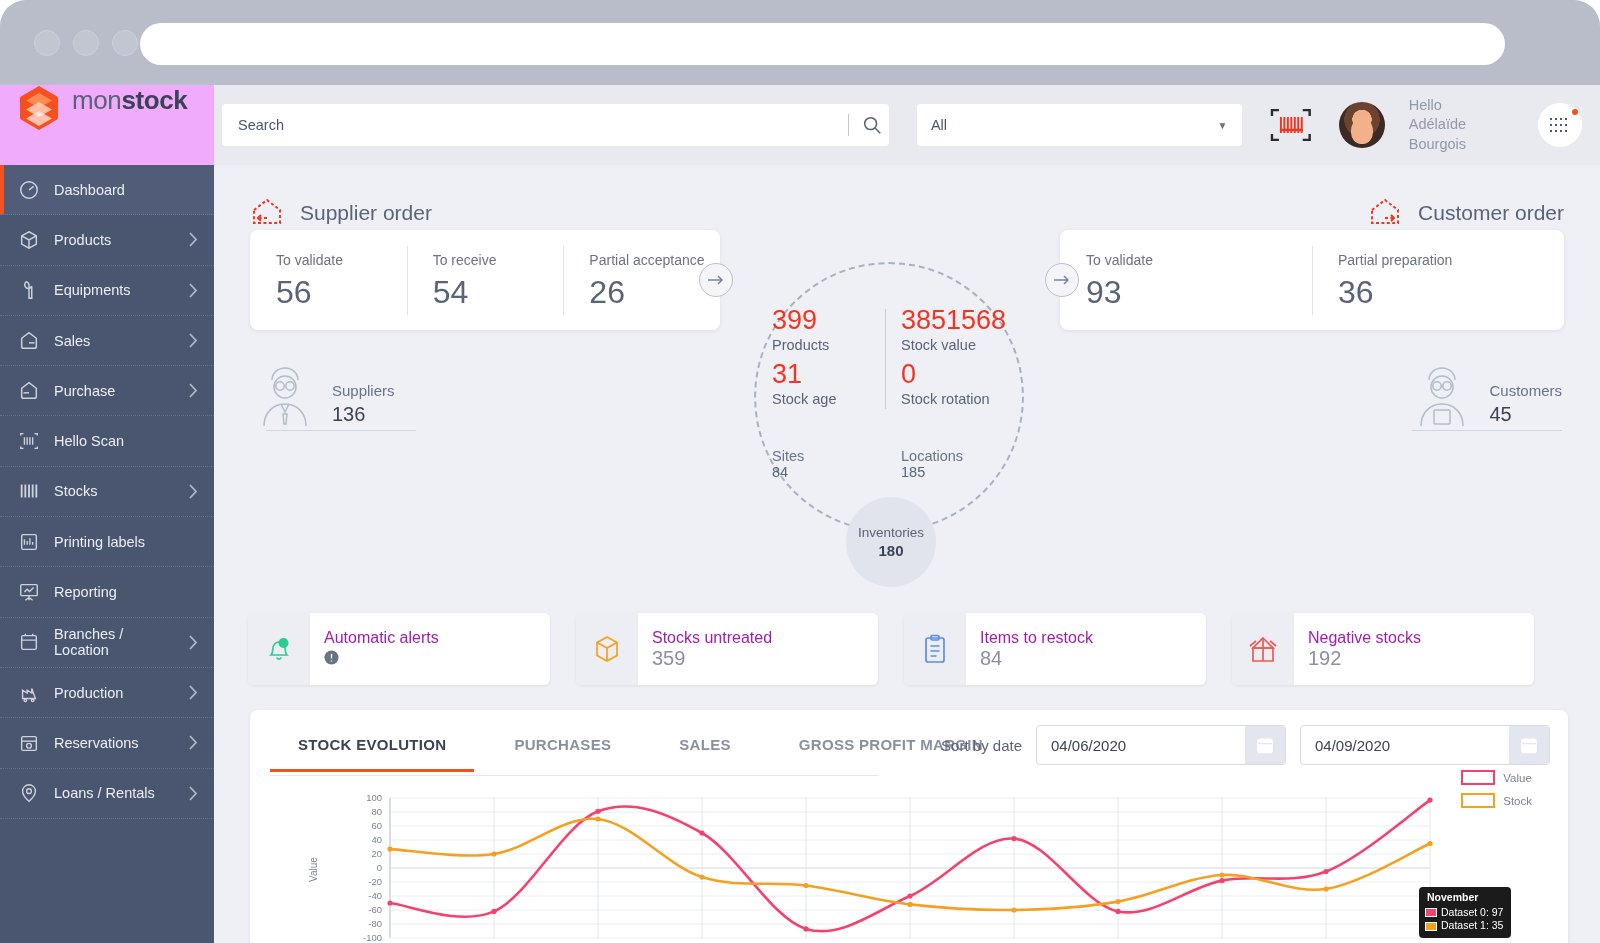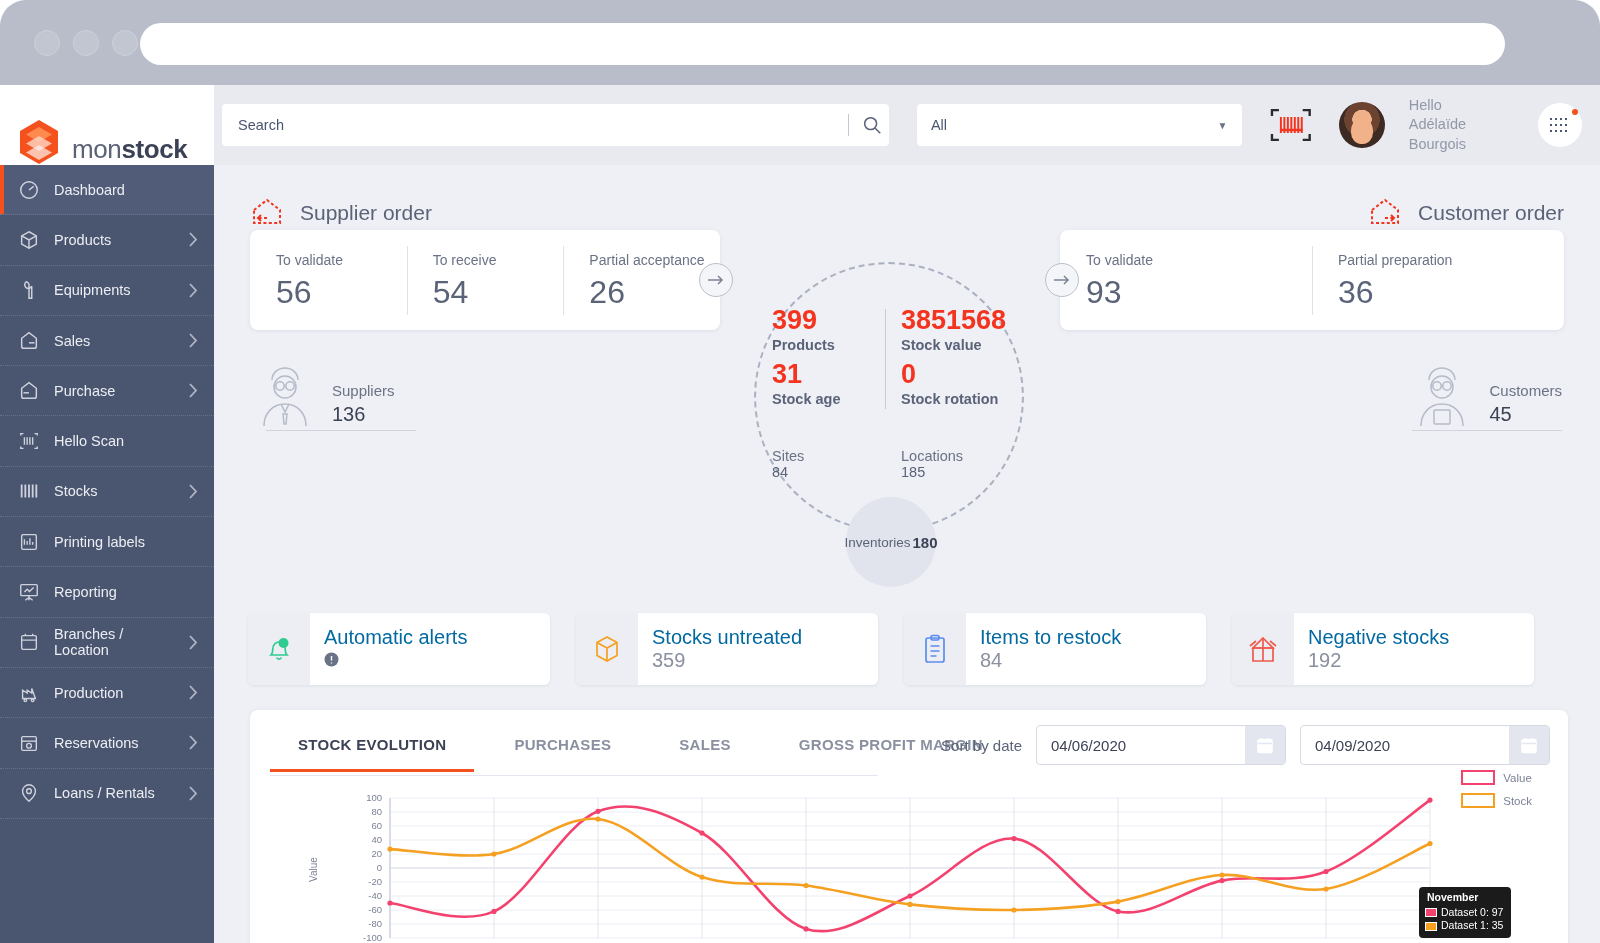--- a/index.html
+++ b/index.html
@@ -25,21 +25,21 @@
     position: absolute; left: 140px; top: 23px; width: 1365px; height: 42px;
     background: #ffffff; border-radius: 21px;
   }
 
   
   #app { position: absolute; left: 0; top: 85px; width: 1600px; height: 858px; background: #eef0f5; }
 
   
   #sidebar { position: absolute; left: 0; top: 0; width: 214px; height: 858px; background: #4a5570; }
   #brand {
-    height: 80px; background: #ffffff; display: flex; align-items: flex-end;
+    height: 80px; background: #f0abfc; display: flex; align-items: flex-start;
     padding-left: 18px; gap: 12px;
   }
   #brand-logo { width: 42px; height: 46px; position: relative; }
   #brand-text { font-size: 26px; color: #5a6276; letter-spacing: -0.4px; }
   #brand-text b { color: #3c4256; font-weight: 700; }
 
   .nav-item {
     position: relative; height: 50.3px; display: flex; align-items: center;
     padding-left: 18px; gap: 14px; cursor: pointer;
     border-bottom: 1px dotted rgba(255,255,255,0.16);
@@ -111,31 +111,31 @@
     border: 1.5px solid #b9bfcd; background: #f4f5f9;
     display: flex; align-items: center; justify-content: center; cursor: pointer;
   }
 
   
   #center-circle {
     position: absolute; left: 540px; top: 97px; width: 270px; height: 270px;
     border: 2px dashed #a9b0c0; border-radius: 50%;
   }
   #center-grid { position: absolute; left: 548px; top: 140px; width: 258px; display: flex; }
-  .cc-col { flex: 1; padding-left: 10px; position: relative; font-weight: bold; }
+  .cc-col { flex: 1; padding-left: 10px; position: relative; }
   .cc-col.right::before { content:""; position:absolute; left:-6px; top:4px; bottom:4px; width:1px; background:#c6cbd7; }
   .cc-num { font-size: 27px; color: #f4341f; line-height: 1.18; }
   .cc-lab { font-size: 14.5px; color: #5b6379; margin-bottom: 6px; }
   #center-bottom { position: absolute; left: 548px; top: 283px; width: 258px; display: flex; }
   .cb-col { flex: 1; padding-left: 10px; }
   .cb-lab { font-size: 14.5px; color: #6a7285; }
   .cb-val { font-size: 14.5px; color: #5b6379; }
   #inventories-bubble {
     position: absolute; left: 632px; top: 332px; width: 90px; height: 90px; border-radius: 50%;
-    background: #e1e4ec; display: flex; flex-direction: row; align-items: center;
+    background: #e1e4ec; display: flex; flex-direction: column; align-items: center;
     justify-content: center; gap: 2px;
   }
   #inventories-bubble .ib-lab { font-size: 13.5px; color: #5b6379; }
   #inventories-bubble .ib-val { font-size: 15px; color: #3c4256; font-weight: 700; }
 
   
   .people-row { position: absolute; display: flex; align-items: flex-end; gap: 14px; }
   .people-text { padding-bottom: 4px; }
   .people-lab { font-size: 15px; color: #6a7285; margin-bottom: 4px; }
   .people-val { font-size: 20px; color: #3c4256; }
@@ -144,21 +144,21 @@
   
   .alert-card {
     position: absolute; height: 72px; background: #fff; border-radius: 6px;
     box-shadow: 0 1px 3px rgba(70,80,110,.10); display: flex; align-items: center;
   }
   .alert-icowrap {
     width: 62px; height: 100%; background: #eceef3; border-radius: 6px 0 0 6px;
     display: flex; align-items: center; justify-content: center; flex: 0 0 62px;
   }
   .alert-txt { padding-left: 14px; }
-  .alert-lab { font-size: 20px; color: #0369a1; }
+  .alert-lab { font-size: 16px; color: #a21caf; }
   .alert-val { font-size: 20px; color: #8a90a0; font-weight: 300; }
 
   
   #chart-panel {
     position: absolute; left: 36px; top: 545px; width: 1318px; height: 250px;
     background: #fff; border-radius: 8px 8px 0 0; box-shadow: 0 1px 4px rgba(70,80,110,.10);
   }
   #chart-tabs { position: absolute; left: 20px; top: 14px; display: flex; gap: 12px; }
   .ctab {
     font-size: 15px; letter-spacing: .3px; color: #8a90a0; font-weight: 700;

